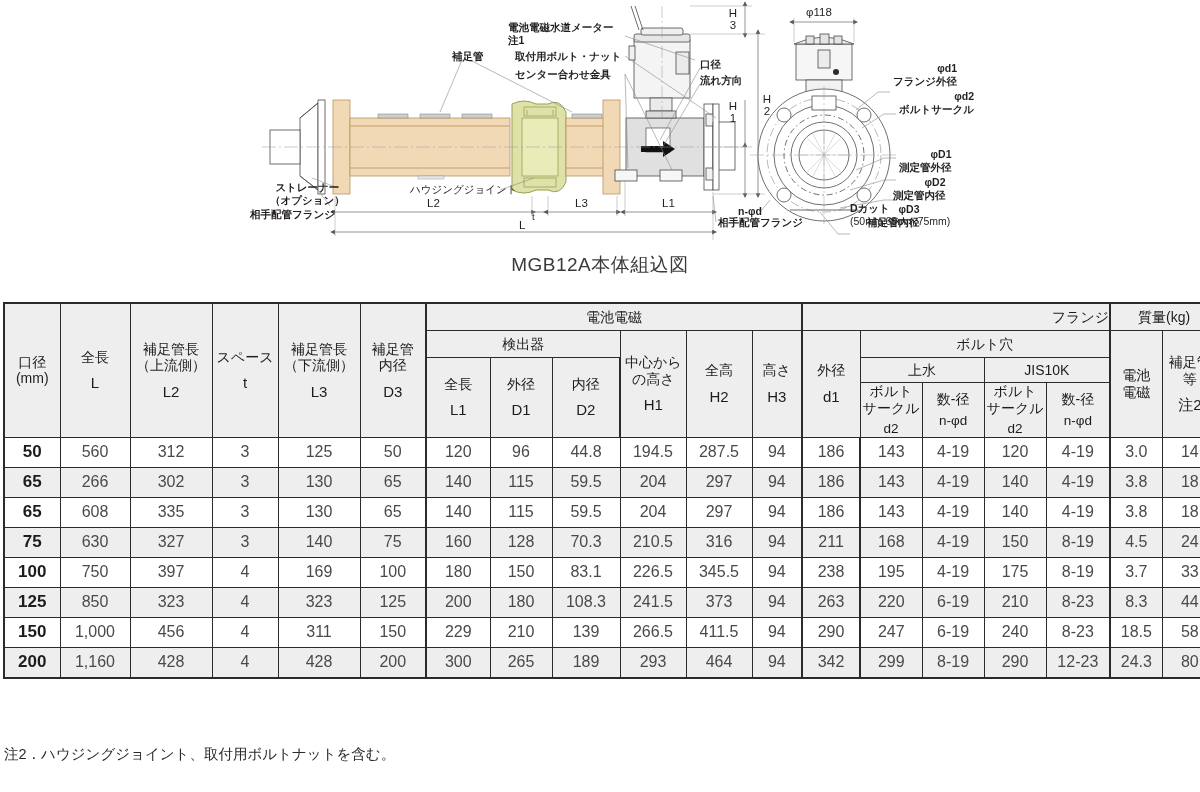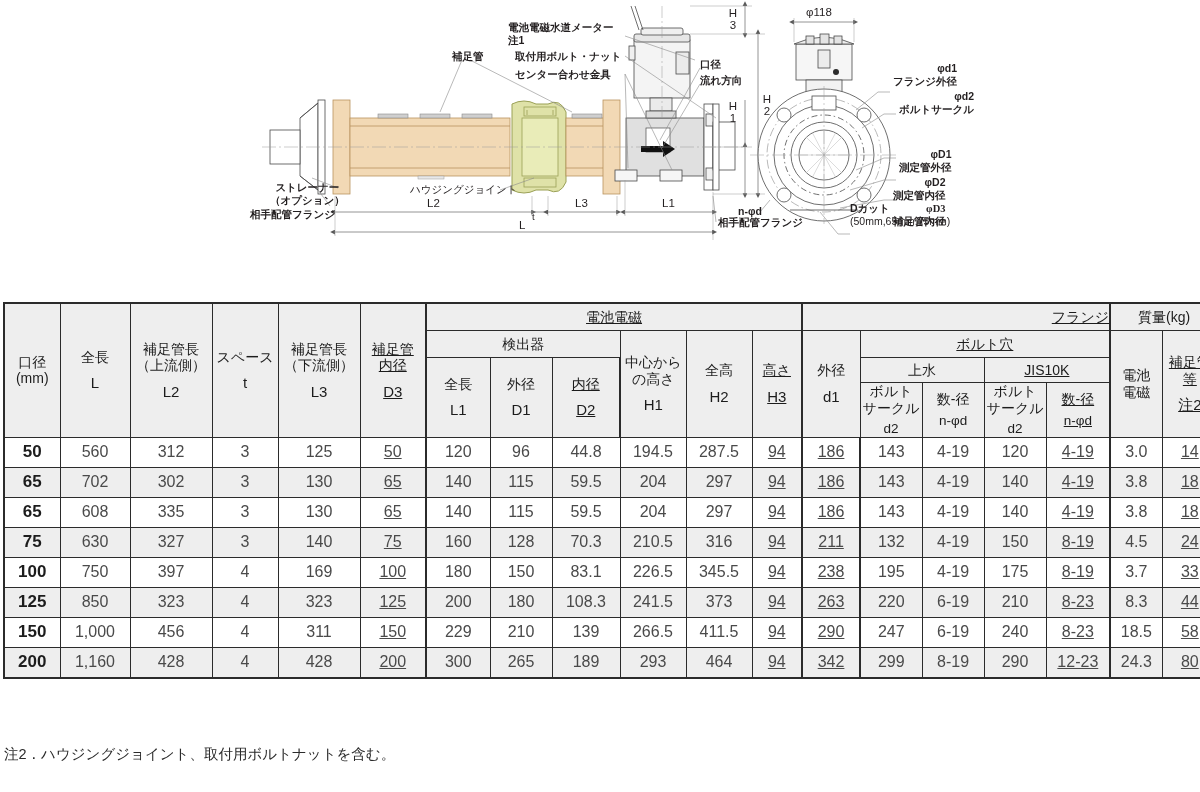--- a/index.html
+++ b/index.html
@@ -100,21 +100,21 @@
   table.spec tbody td.bore {
     font-weight: 700;
     color: #1c1c1c;
     font-size: 17px;
   }
   table.spec tbody tr td.bore { background: #ffffff; }
   table.spec tbody tr.alt td.bore { background: #eeeeee; }
 
   
   .bl { border-left-width: 2px !important; border-left-color:#2b2b2b !important; }
-  .br { border-right-width: 2px !important; border-right-color:#2b2b2b !important;text-decoration:underline; }
+  .br { border-right-width: 2px !important; border-right-color:#2b2b2b !important; }
   table.spec { border: 2px solid #2b2b2b; }
 
   
   #footnotes {
     position: absolute;
     left: 4px; top: 743px;
     font-size: 14.5px;
     color: #2b2b2b;
     line-height: 1.55;
   }
@@ -357,21 +357,21 @@
   <div class="cal" style="left:899px; top:148px; text-align:left;">
     <span style="display:block; text-align:right;">φD1</span>
     <span>測定管外径</span>
   </div>
 
   <div class="cal" style="left:893px; top:176px; text-align:left;">
     <span style="display:block; text-align:right;">φD2</span>
     <span>測定管内径</span>
   </div>
 
-  <div class="cal" style="left:893px; top:203px; text-align:left;font-family:Liberation Serif, serif;">
+  <div class="cal" style="left:867px; top:203px; text-align:left;">
     <span style="display:block; text-align:right;">φD3</span>
     <span>補足管内径</span>
   </div>
 
   <div class="cal" style="left:850px; top:202px;">
     <span>Dカット</span><br>
     <span style="font-weight:400;">(50mm,65mm,75mm)</span>
   </div>
 
   <div class="dim" style="left:806px; top:6px;">φ118</div>
@@ -381,20 +381,21 @@
   <div class="dim" style="left:427px; top:197px;">L2</div>
   <div class="dim" style="left:575px; top:197px;">L3</div>
   <div class="dim" style="left:662px; top:197px;">L1</div>
   <div class="dim" style="left:519px; top:219px;">L</div>
   <div class="dim" style="left:532px; top:211px; font-size:9.5px;">t</div>
 
   <div class="dim vert" style="left:727px; top:100px;">H1</div>
   <div class="dim vert" style="left:761px; top:93px;">H2</div>
   <div class="dim vert" style="left:727px; top:7px;">H3</div>
 
+  <div id="drawing-caption">MGB12A本体組込図</div>
 </div>
 
 <div id="spec-table-wrap">
   <table class="spec">
     <colgroup>
       <col style="width:56px">
         <col style="width:70px">
         <col style="width:82px">
       <col style="width:66px">
         <col style="width:82px">
@@ -540,21 +541,21 @@
           <td class="br">186</td>
           <td>143</td>
           <td>4-19</td>
           <td>120</td>
           <td class="br">4-19</td>
           <td>3.0</td>
           <td class="br">14</td>
         </tr>
         <tr class="alt">
           <td class="bore bl">65</td>
-          <td>702</td>
+          <td>266</td>
           <td>302</td>
           <td>3</td>
           <td>130</td>
           <td class="br">65</td>
           <td>140</td>
           <td>115</td>
           <td>59.5</td>
           <td>204</td>
           <td>297</td>
           <td class="br">94</td>
@@ -594,21 +595,21 @@
           <td>3</td>
           <td>140</td>
           <td class="br">75</td>
           <td>160</td>
           <td>128</td>
           <td>70.3</td>
           <td>210.5</td>
           <td>316</td>
           <td class="br">94</td>
           <td class="br">211</td>
-          <td>132</td>
+          <td>168</td>
           <td>4-19</td>
           <td>150</td>
           <td class="br">8-19</td>
           <td>4.5</td>
           <td class="br">24</td>
         </tr>
         <tr>
           <td class="bore bl">100</td>
           <td>750</td>
           <td>397</td>

